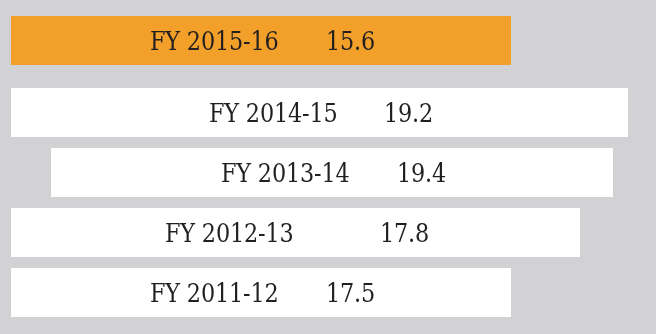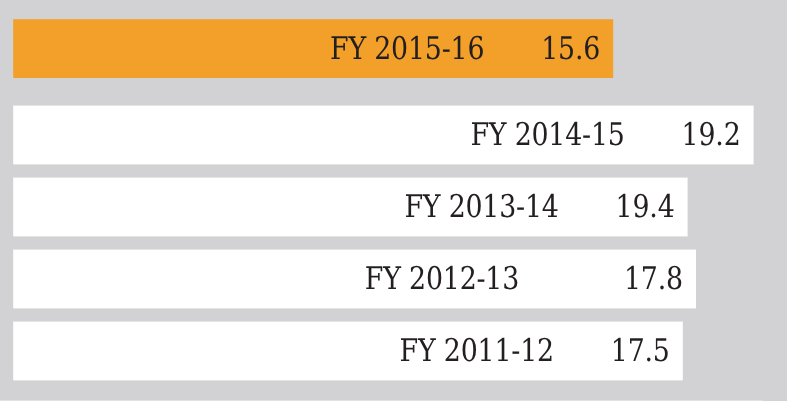--- a/index.html
+++ b/index.html
@@ -32,21 +32,21 @@
     height: 49px;
   }
   .bar {
     position: absolute;
     left: 0;
     top: 0;
     height: 49px;
     box-sizing: border-box;
     display: flex;
     align-items: center;
-    justify-content: flex-end;
+    justify-content: center;
     padding: 0 11px 0 14px;
   }
   .bar.white {
     background: #ffffff;
   }
   .bar.highlight {
     background: #f3a02a;
   }
   .bar-label,
   .bar-value {
@@ -78,34 +78,34 @@
     </div>
 
     <div class="bar-row" style="top:72px;">
       <div class="bar white" style="width:617px;">
         <span class="bar-label">FY 2014-15</span>
         <span class="bar-value">19.2</span>
       </div>
     </div>
 
     <div class="bar-row" style="top:132px;">
-      <div class="bar white" style="width:562px;">
+      <div class="bar white" style="width:562px;margin-left:40px;">
         <span class="bar-label">FY 2013-14</span>
         <span class="bar-value">19.4</span>
       </div>
     </div>
 
     <div class="bar-row" style="top:192px;">
       <div class="bar white" style="width:569px;gap:40px;">
         <span class="bar-label">FY 2012-13</span>
         <span class="bar-value">17.8</span>
       </div>
     </div>
 
     <div class="bar-row" style="top:252px;">
-      <div class="bar white" style="width:558px;">
+      <div class="bar white" style="width:500px;">
         <span class="bar-label">FY 2011-12</span>
         <span class="bar-value">17.5</span>
       </div>
     </div>
 
   </div>
 </div>
 
 </body></html>

